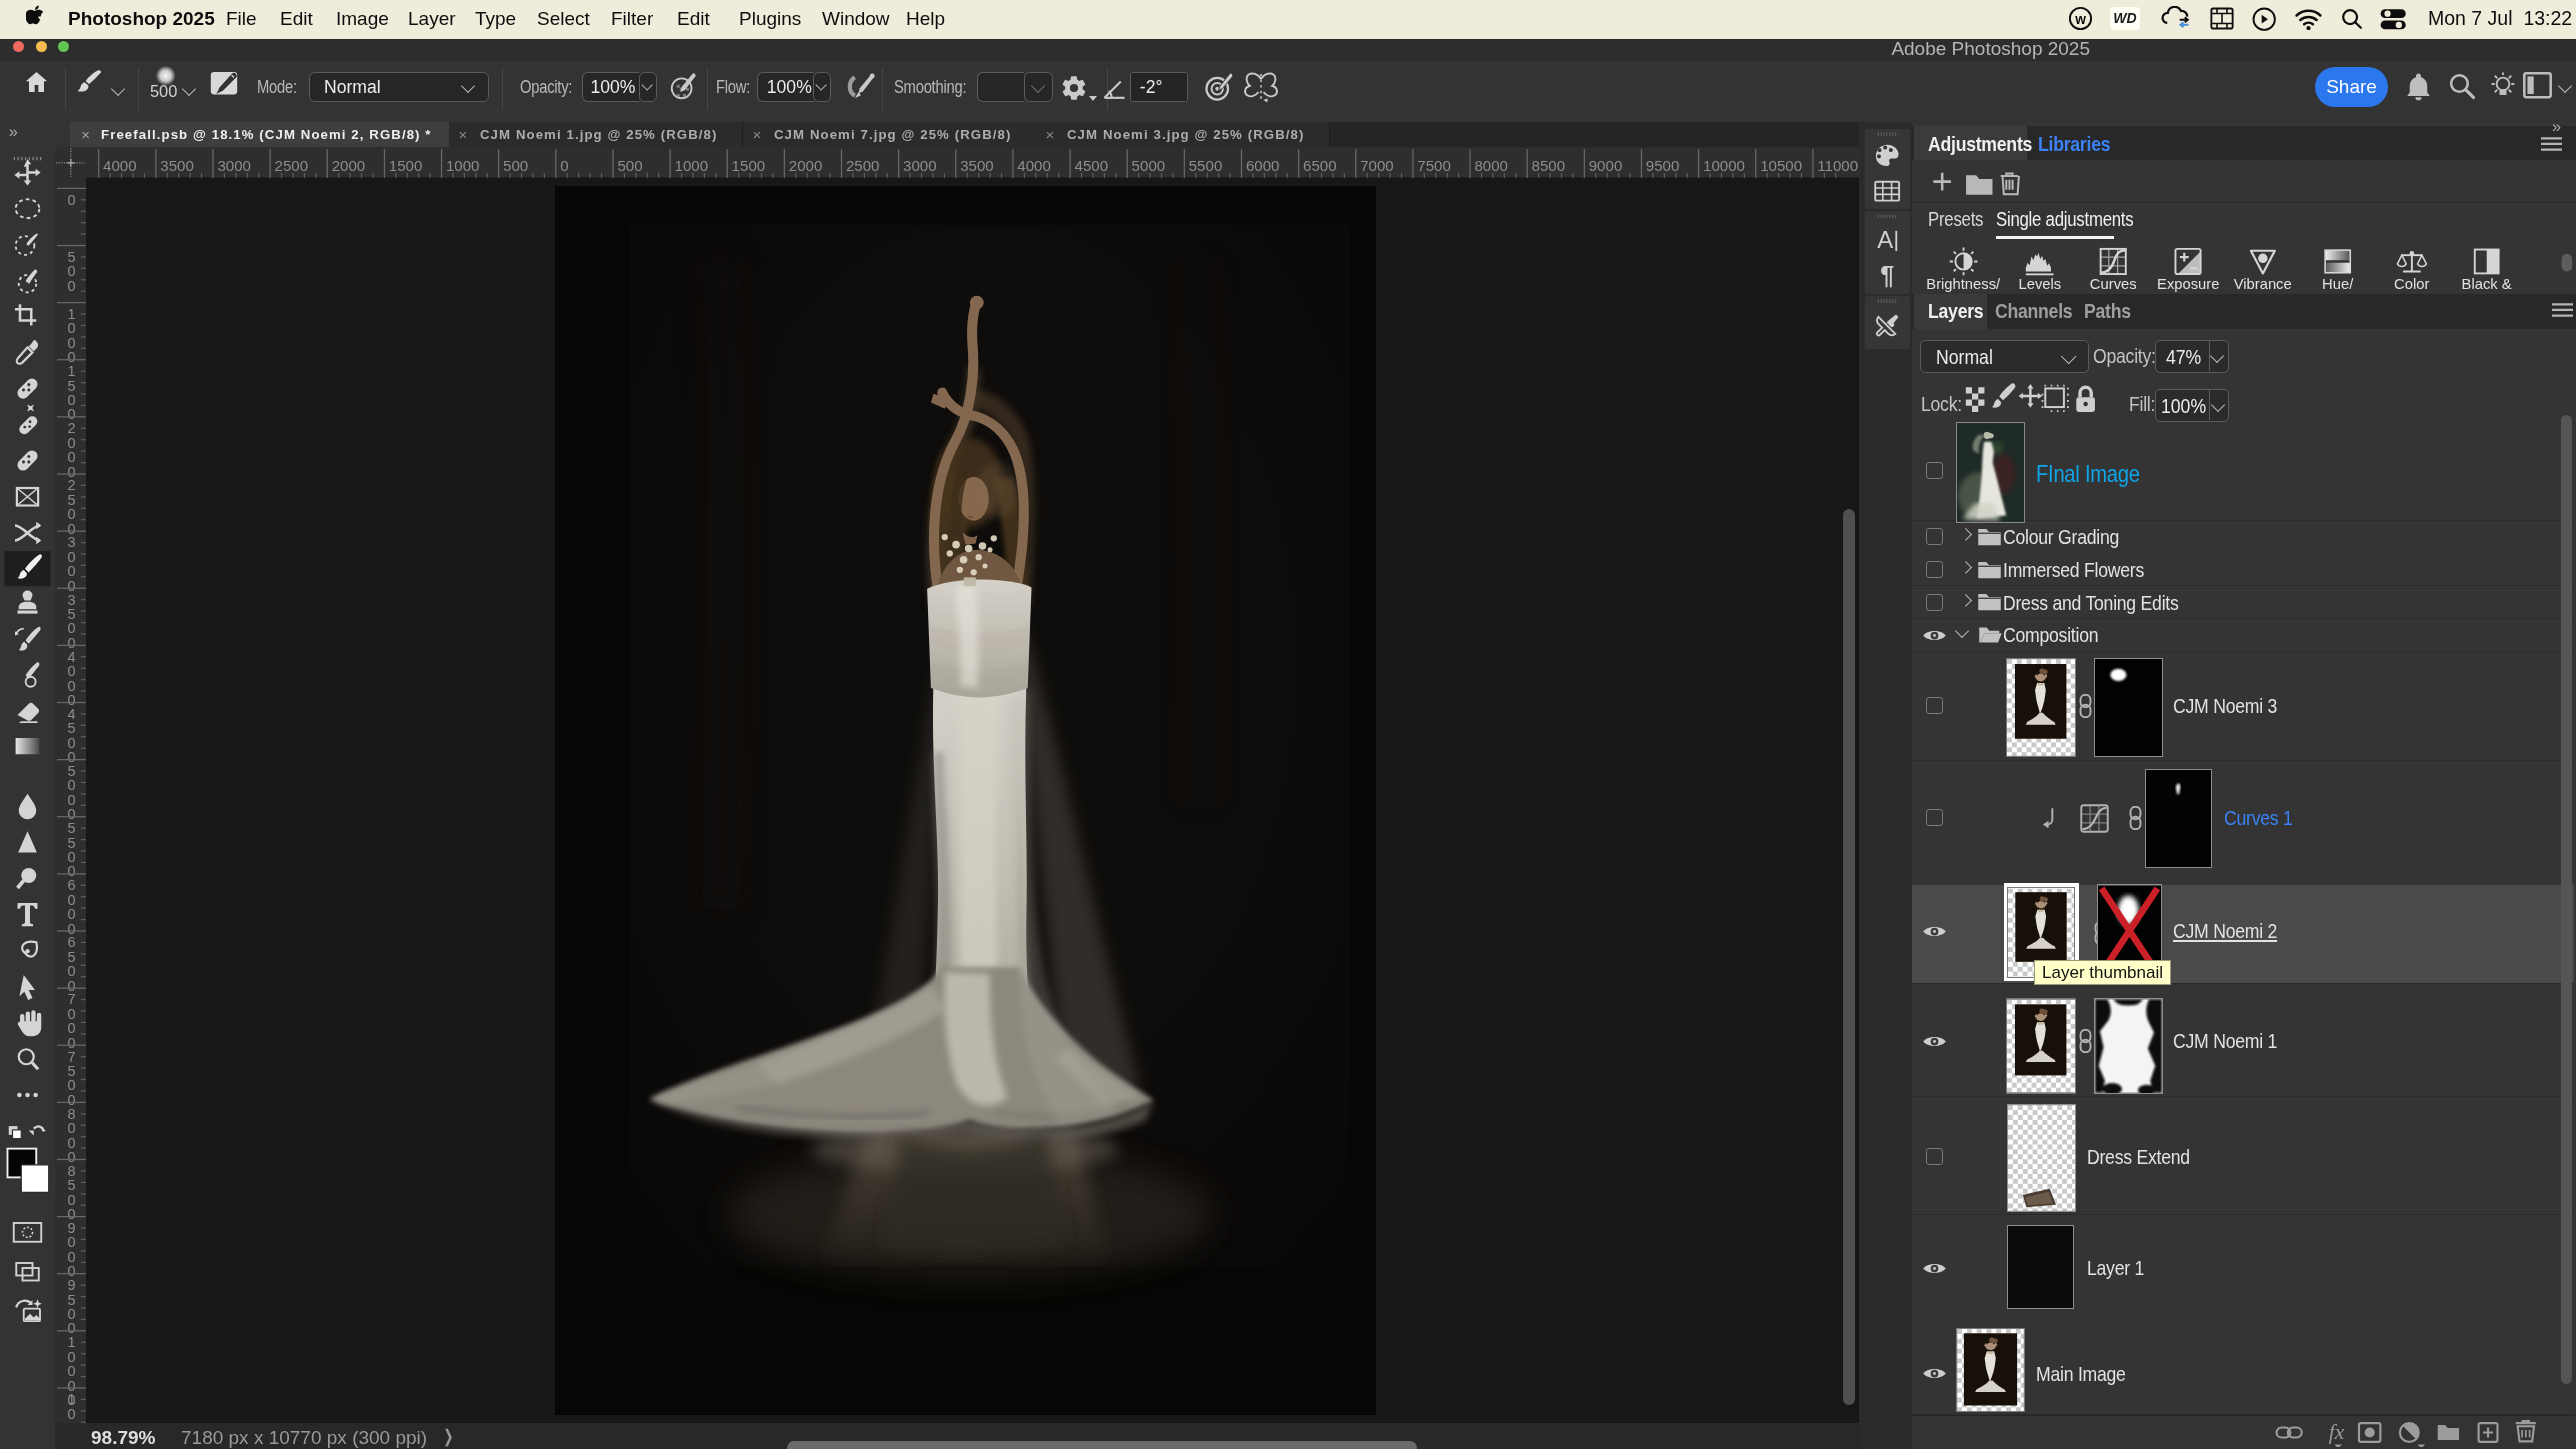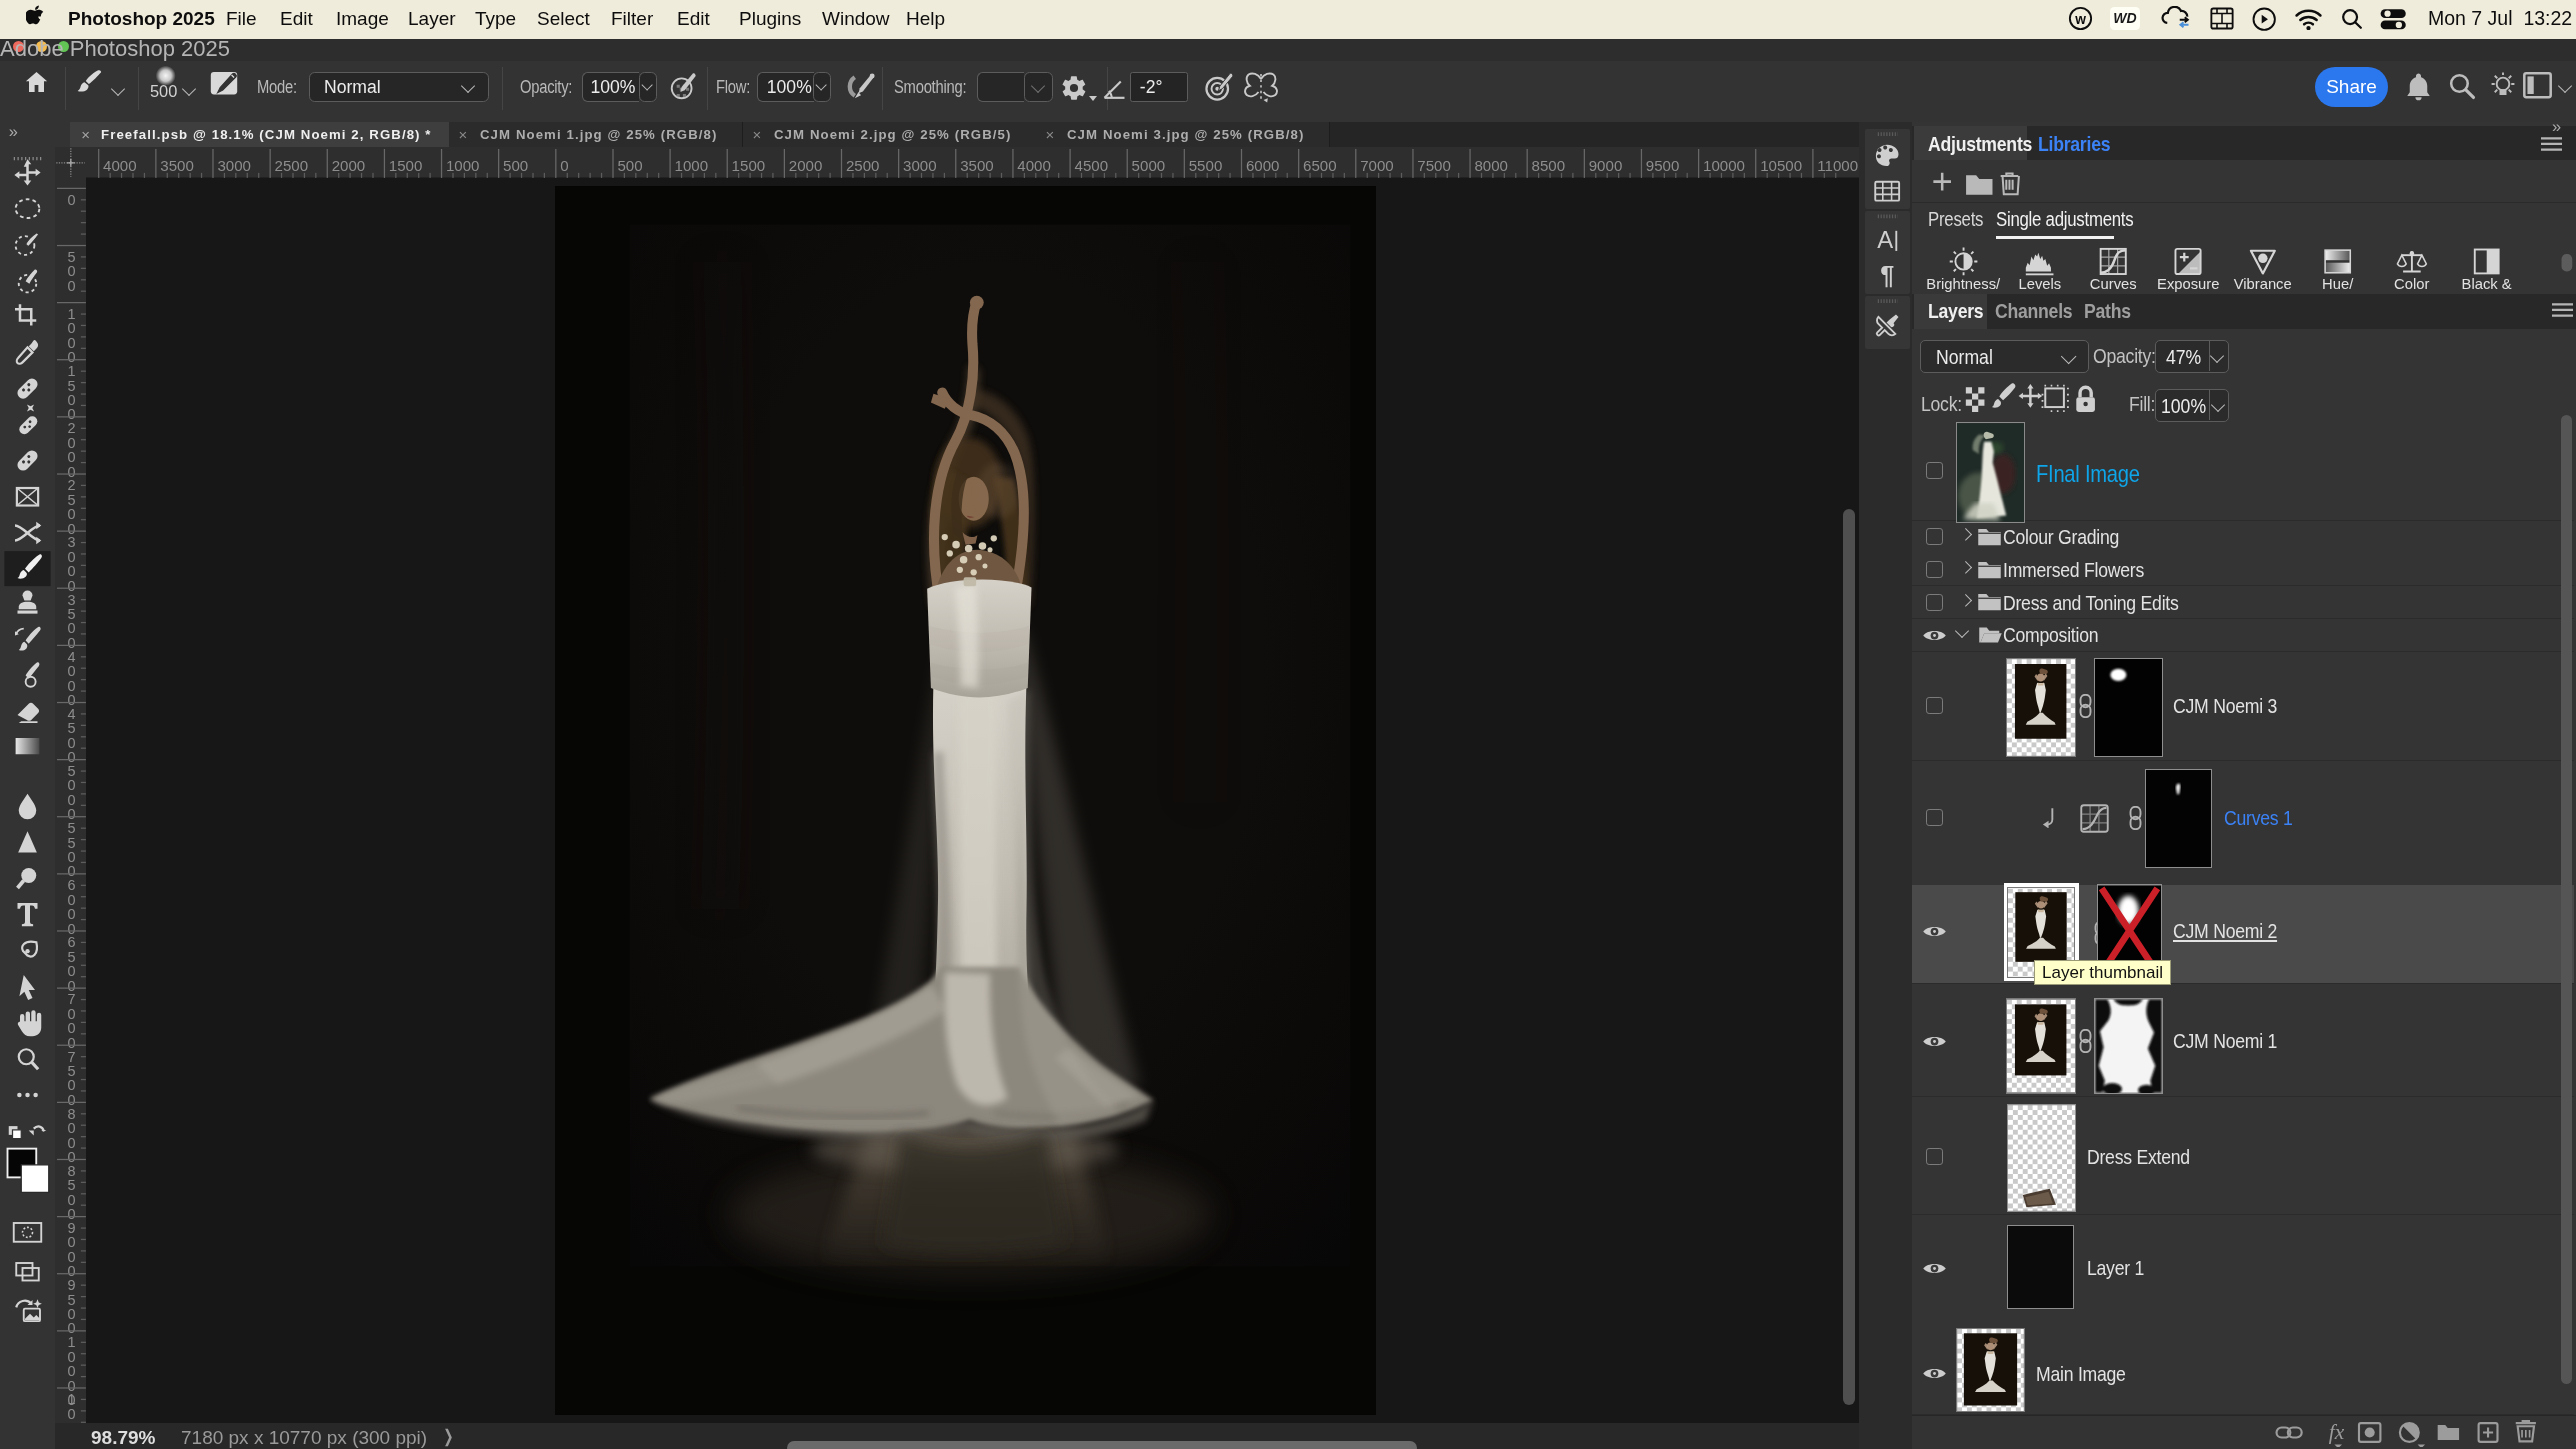--- a/index.html
+++ b/index.html
@@ -96,21 +96,21 @@
       <rect x="1" y="2" width="40" height="14" rx="7" fill="#0d0d0d"></rect>
       <circle cx="12" cy="9" r="5" fill="#f0ecdb"></circle>
       <rect x="1" y="20" width="40" height="14" rx="7" fill="#0d0d0d"></rect>
       <circle cx="30" cy="27" r="5" fill="#f0ecdb"></circle>
     </svg>
 </div>
 <div class="a" id="titlebar">
   <div class="a" style="left:13.2px;top:1.9px;width:11.3px;height:11.3px;border-radius:50%;background:#ee6a5e"></div>
   <div class="a" style="left:36px;top:1.9px;width:11.3px;height:11.3px;border-radius:50%;background:#f5bd4f"></div>
   <div class="a" style="left:58px;top:1.9px;width:11.3px;height:11.3px;border-radius:50%;background:#61c454"></div>
-  <div class="a" style="left:0;top:0;width:2090px;text-align:left;font-size:22px;line-height:19.5px;color:#b5b5b5">Adobe Photoshop 2025</div>
+  <div class="a" style="left:0;top:0;width:2090px;text-align:right;font-size:19px;line-height:19.5px;color:#b5b5b5">Adobe Photoshop 2025</div>
 </div>
 <div class="a" id="optionsbar">
   <svg class="a" style="left:24px;top:8.8px" width="25" height="25" viewBox="0 0 40 40">
       <path d="M20 3 3 18h5v17h9V24h6v11h9V18h5z" fill="#d9d9d9"></path>
     </svg>
   <div class="osep" style="left:65px"></div>
   <svg class="a" style="left:77px;top:7.5px" width="25" height="26.4" viewBox="0 0 40 42">
       <path d="M34 2c-6 2-16 11-20 17l5 5C25 20 34 10 38 6c2-2-1-5-4-4z" fill="#d9d9d9"></path>
       <path d="M12 21c-3 1-5 3-6 6-1 4-2 6-5 8 4 2 12 1 15-2 2-2 3-5 2-7z" fill="#d9d9d9"></path>
     </svg>
@@ -227,21 +227,21 @@
   <div class="tab" style="left:70px;width:379px;background:#3e3e3e;color:#efefef;font-weight:bold">
     <span style="position:absolute;left:11.3px;top:0;color:#a5a5a5;font-weight:normal;font-size:15px">×</span>
     <span style="position:absolute;left:31px;top:0;letter-spacing:1.1px">Freefall.psb @ 18.1% (CJM Noemi 2, RGB/8) *</span>
   </div>
   <div class="tab" style="left:449px;width:294px;background:#2b2b2b;border-right:1.3px solid #1d1d1d">
     <span style="position:absolute;left:9.4px;top:0;color:#8a8a8a;font-size:15px">×</span>
     <span style="position:absolute;left:31px;top:0;font-weight:bold;color:#adadad;letter-spacing:1.1px">CJM Noemi 1.jpg @ 25% (RGB/8)</span>
   </div>
   <div class="tab" style="left:743px;width:294px;background:#2b2b2b;border-right:1.3px solid #1d1d1d">
     <span style="position:absolute;left:9.4px;top:0;color:#8a8a8a;font-size:15px">×</span>
-    <span style="position:absolute;left:31px;top:0;font-weight:bold;color:#adadad;letter-spacing:1.1px">CJM Noemi 2.jpg @ 25% (RGB/5)</span>
+    <span style="position:absolute;left:31px;top:0;font-weight:bold;color:#adadad;letter-spacing:1.1px">CJM Noemi 7.jpg @ 25% (RGB/8)</span>
   </div>
   <div class="tab" style="left:1036px;width:294px;background:#2b2b2b;border-right:1.3px solid #1d1d1d">
     <span style="position:absolute;left:9.4px;top:0;color:#8a8a8a;font-size:15px">×</span>
     <span style="position:absolute;left:31px;top:0;font-weight:bold;color:#adadad;letter-spacing:1.1px">CJM Noemi 3.jpg @ 25% (RGB/8)</span>
   </div>
 </div>
 <div class="a" id="toolbar">
 <svg class="a" style="left:0;top:0" width="55" height="1302" viewBox="0 0 88 2070">
   <g fill="none" stroke="#8b8b8b" stroke-width="2">
     <path d="M22 12h44" stroke-dasharray="2 4" stroke-width="5"></path>

